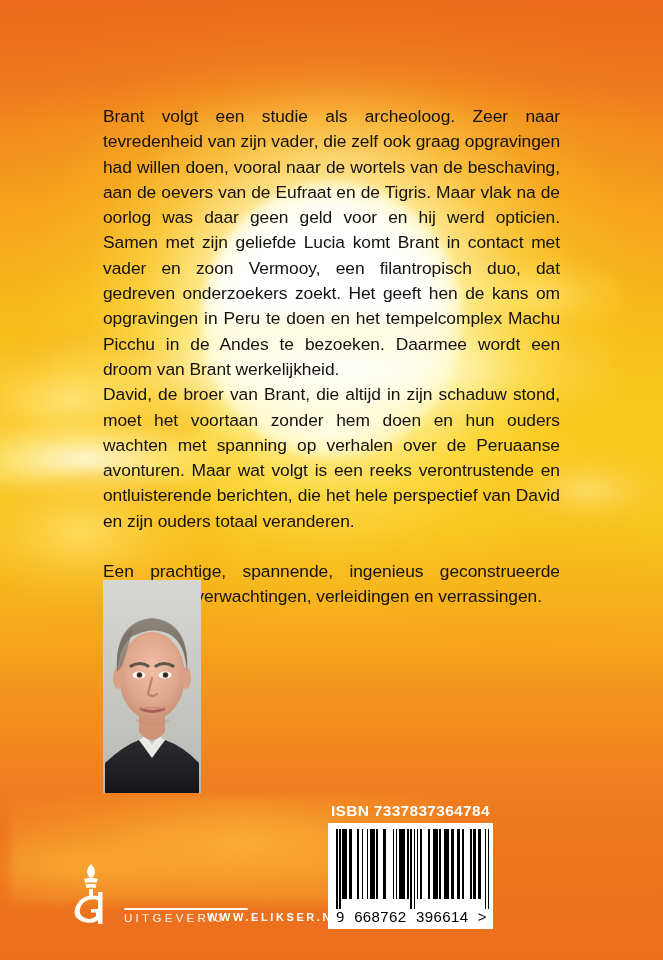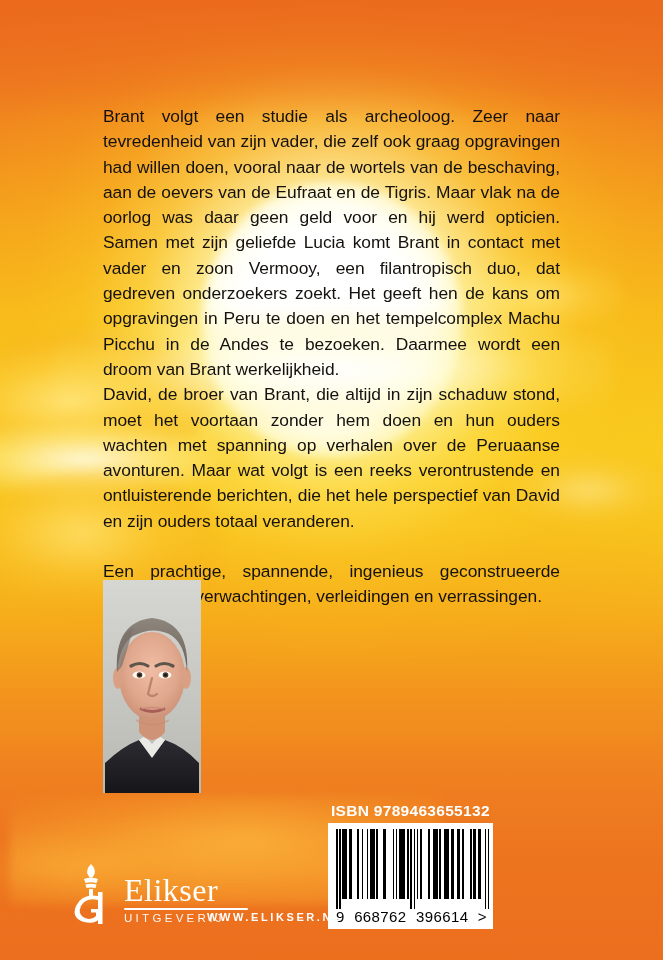--- a/index.html
+++ b/index.html
@@ -409,21 +409,21 @@
 
         <path d="M38 129 Q49 134 61 129" stroke="#a75e56" stroke-width="2.8" fill="none" stroke-linecap="round"></path>
         <path d="M38 129 Q49 126 61 129" stroke="#c98478" stroke-width="1.4" fill="none" opacity="0.8"></path>
 
         <path d="M33 140 Q49 150 66 140" stroke="#c48d73" stroke-width="2" fill="none" opacity="0.5"></path>
       </svg>
     </div>
 
 
     <div class="isbn-block">
-      <div class="isbn-text">ISBN 9789463655132</div>
+      <div class="isbn-text">ISBN 7337837364784</div>
       <div class="barcode-box">
         <div class="barcode-bars" id="bars">
             <i style="width: 1.62px;"></i>
             <i style="width: 1.62px; background: transparent;"></i>
             <i style="width: 1.62px;"></i>
             <i class="short" style="width: 1.62px; background: transparent;"></i>
             <i class="short" style="width: 4.86px;"></i>
             <i class="short" style="width: 1.62px; background: transparent;"></i>
             <i class="short" style="width: 3.24px;"></i>
             <i class="short" style="width: 4.86px; background: transparent;"></i>
@@ -497,21 +497,20 @@
           <path d="M16 17 Q23 14.5 30 17 L28.5 21 Q23 19.5 17.5 21 Z" fill="#ffffff"></path>
           <path d="M17.5 22.5 Q23 21 28.5 22.5 L27.5 26 Q23 24.8 18.5 26 Z" fill="#ffffff"></path>
 
           <rect x="21" y="27" width="4" height="10" fill="#ffffff"></rect>
 
           <path d="M30 34 Q14 31 8 44 Q3 56 16 60 Q28 63 33 55 L33 47 L23 47 L23 50.5 L28 50.5 L28 54 Q24 58.5 17 56 Q9 52.5 13 44 Q18 35 30 38 Z" fill="#ffffff"></path>
           <rect x="30" y="30" width="4.5" height="32" fill="#ffffff"></rect>
         </svg>
       </div>
       <div class="logo-word">
-        <div class="logo-name">Elikser</div>
         <div class="logo-rule"></div>
         <div class="logo-sub">UITGEVERIJ</div>
       </div>
     </div>
 
     <div class="weburl">WWW.ELIKSER.NL</div>
 
   </div>
 </div>
 

